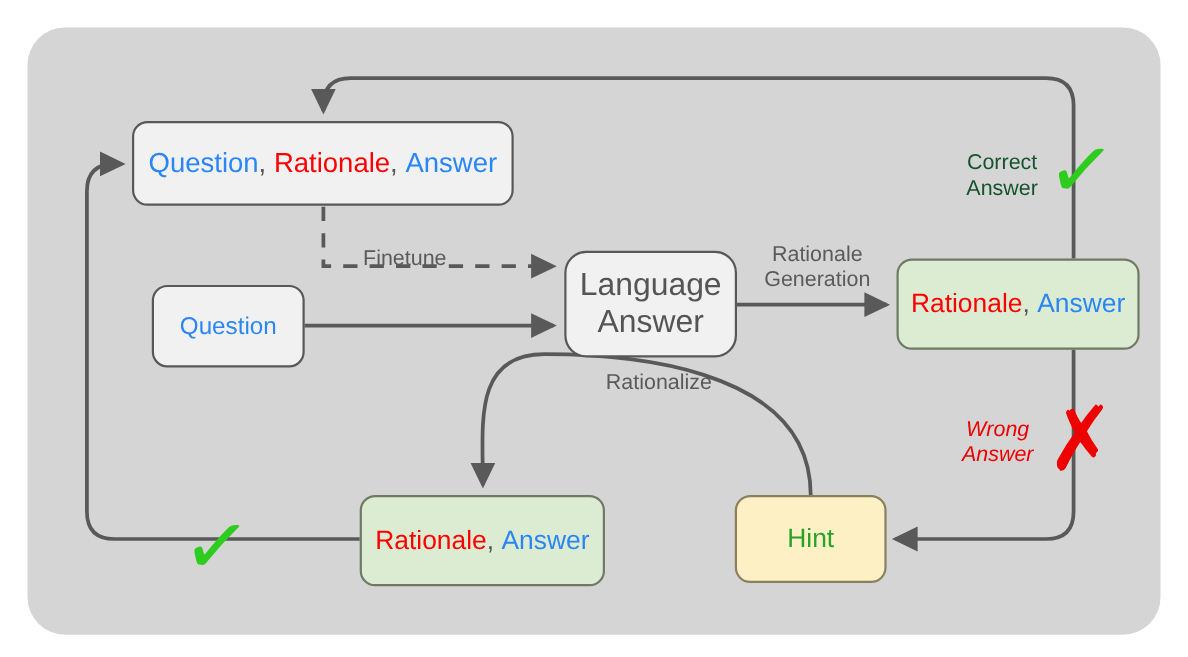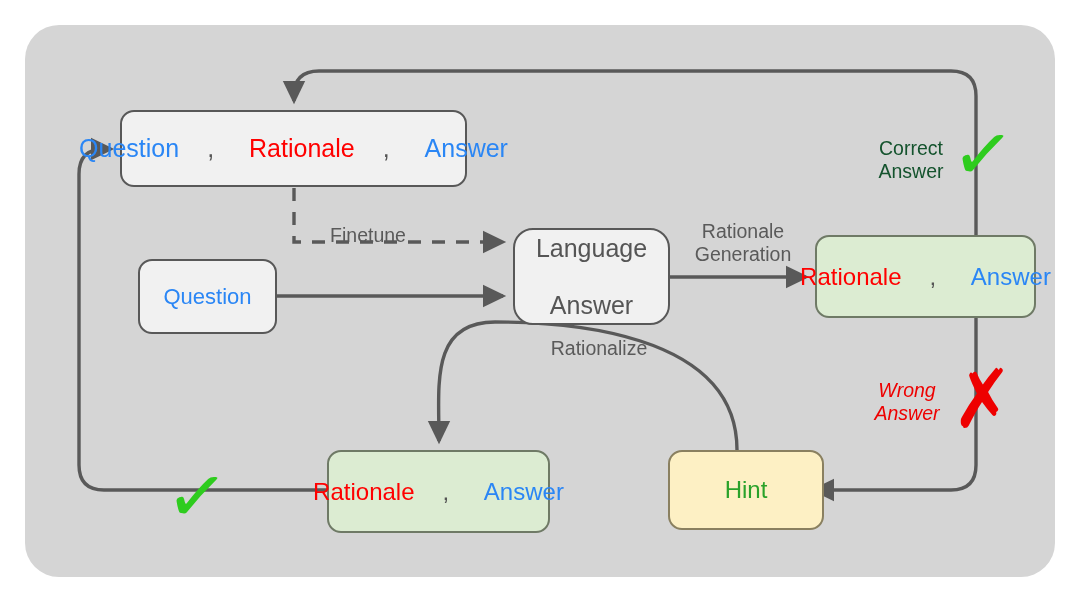--- a/index.html
+++ b/index.html
@@ -4,21 +4,21 @@
 <style>
   html,body{margin:0;padding:0;background:#ffffff;}
   body{width:1080px;height:597px;overflow:hidden;
        font-family:"Liberation Sans","DejaVu Sans",sans-serif;}
   #stage{position:relative;width:1080px;height:597px;background:#ffffff;}
   #panel{position:absolute;left:25px;top:25px;width:1030px;height:552px;
          background:#d5d5d5;border-radius:34px;}
   svg.wires{position:absolute;left:0;top:0;width:1080px;height:597px;overflow:visible;}
   .node{position:absolute;box-sizing:border-box;display:flex;align-items:center;
         justify-content:center;border-radius:14px;border:2.2px solid #5c5c5c;
-        text-align:center;line-height:1.16;gap:28px;}
+        text-align:center;line-height:1.16;}
   .node-gray{background:#f1f1f1;border-color:#585858;}
   .node-green{background:#dcecd2;border-color:#6f7a66;}
   .node-yellow{background:#fdf0c4;border-color:#8a8060;}
   .t-blue{color:#2a86f5;}
   .t-red{color:#ff0000;}
   .t-green{color:#2aa22a;}
   .t-sep{color:#555555;}
   .label{position:absolute;color:#5a5a5a;font-size:19.5px;line-height:1.2;
          text-align:center;white-space:pre-line;}
   .label-green{color:#14532d;}
@@ -59,39 +59,39 @@
       <span class="t-sep" style="white-space:pre;">, </span>
       <span class="t-red">Rationale</span>
       <span class="t-sep" style="white-space:pre;">, </span>
       <span class="t-blue">Answer</span>
   </div>
 
   <div class="node node-gray" style="left:138px;top:259px;width:139px;height:75px;font-size:22px;">
     <span class="t-blue">Question</span>
   </div>
 
-  <div class="node node-gray" style="left:513px;top:228px;width:157px;height:97px;font-size:25px;
+  <div class="node node-gray" style="left:513px;top:228px;width:157px;height:97px;font-size:29px;
               color:#555555;border-radius:20px;flex-direction:column;">
     <span>Language</span>
     <span>Answer</span>
   </div>
 
   <div class="node node-green" style="left:815px;top:235px;width:221px;height:83px;font-size:24px;">
     <span class="t-red">Rationale</span>
       <span class="t-sep" style="white-space:pre;">, </span>
       <span class="t-blue">Answer</span>
   </div>
 
   <div class="node node-green" style="left:327px;top:450px;width:223px;height:83px;font-size:24px;">
     <span class="t-red">Rationale</span>
       <span class="t-sep" style="white-space:pre;">, </span>
       <span class="t-blue">Answer</span>
   </div>
 
-  <div class="node node-yellow" style="left:668px;top:450px;width:156px;height:80px;font-size:24px;">
+  <div class="node node-yellow" style="left:668px;top:450px;width:138px;height:80px;font-size:24px;">
     <span class="t-green">Hint</span>
   </div>
 
   <div class="label" style="left:313px;top:224px;width:110px;text-align:center;">Finetune</div>
 
   <div class="label" style="left:673px;top:220px;width:140px;">Rationale
 Generation</div>
 
   <div class="label" style="left:529px;top:337px;width:140px;">Rationalize</div>
 

